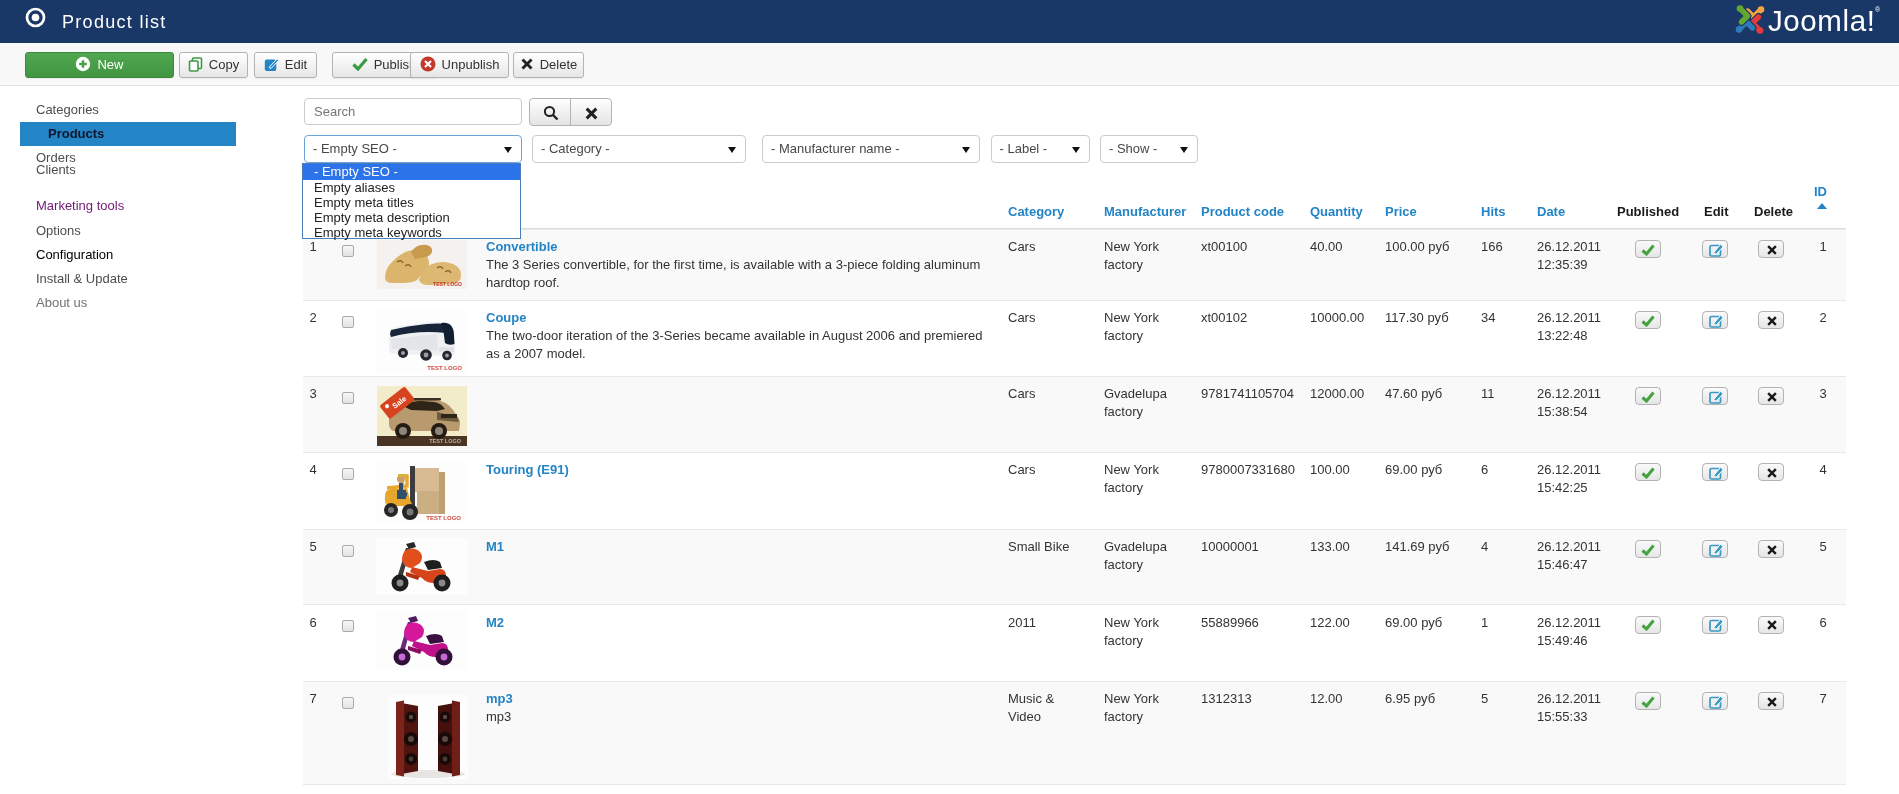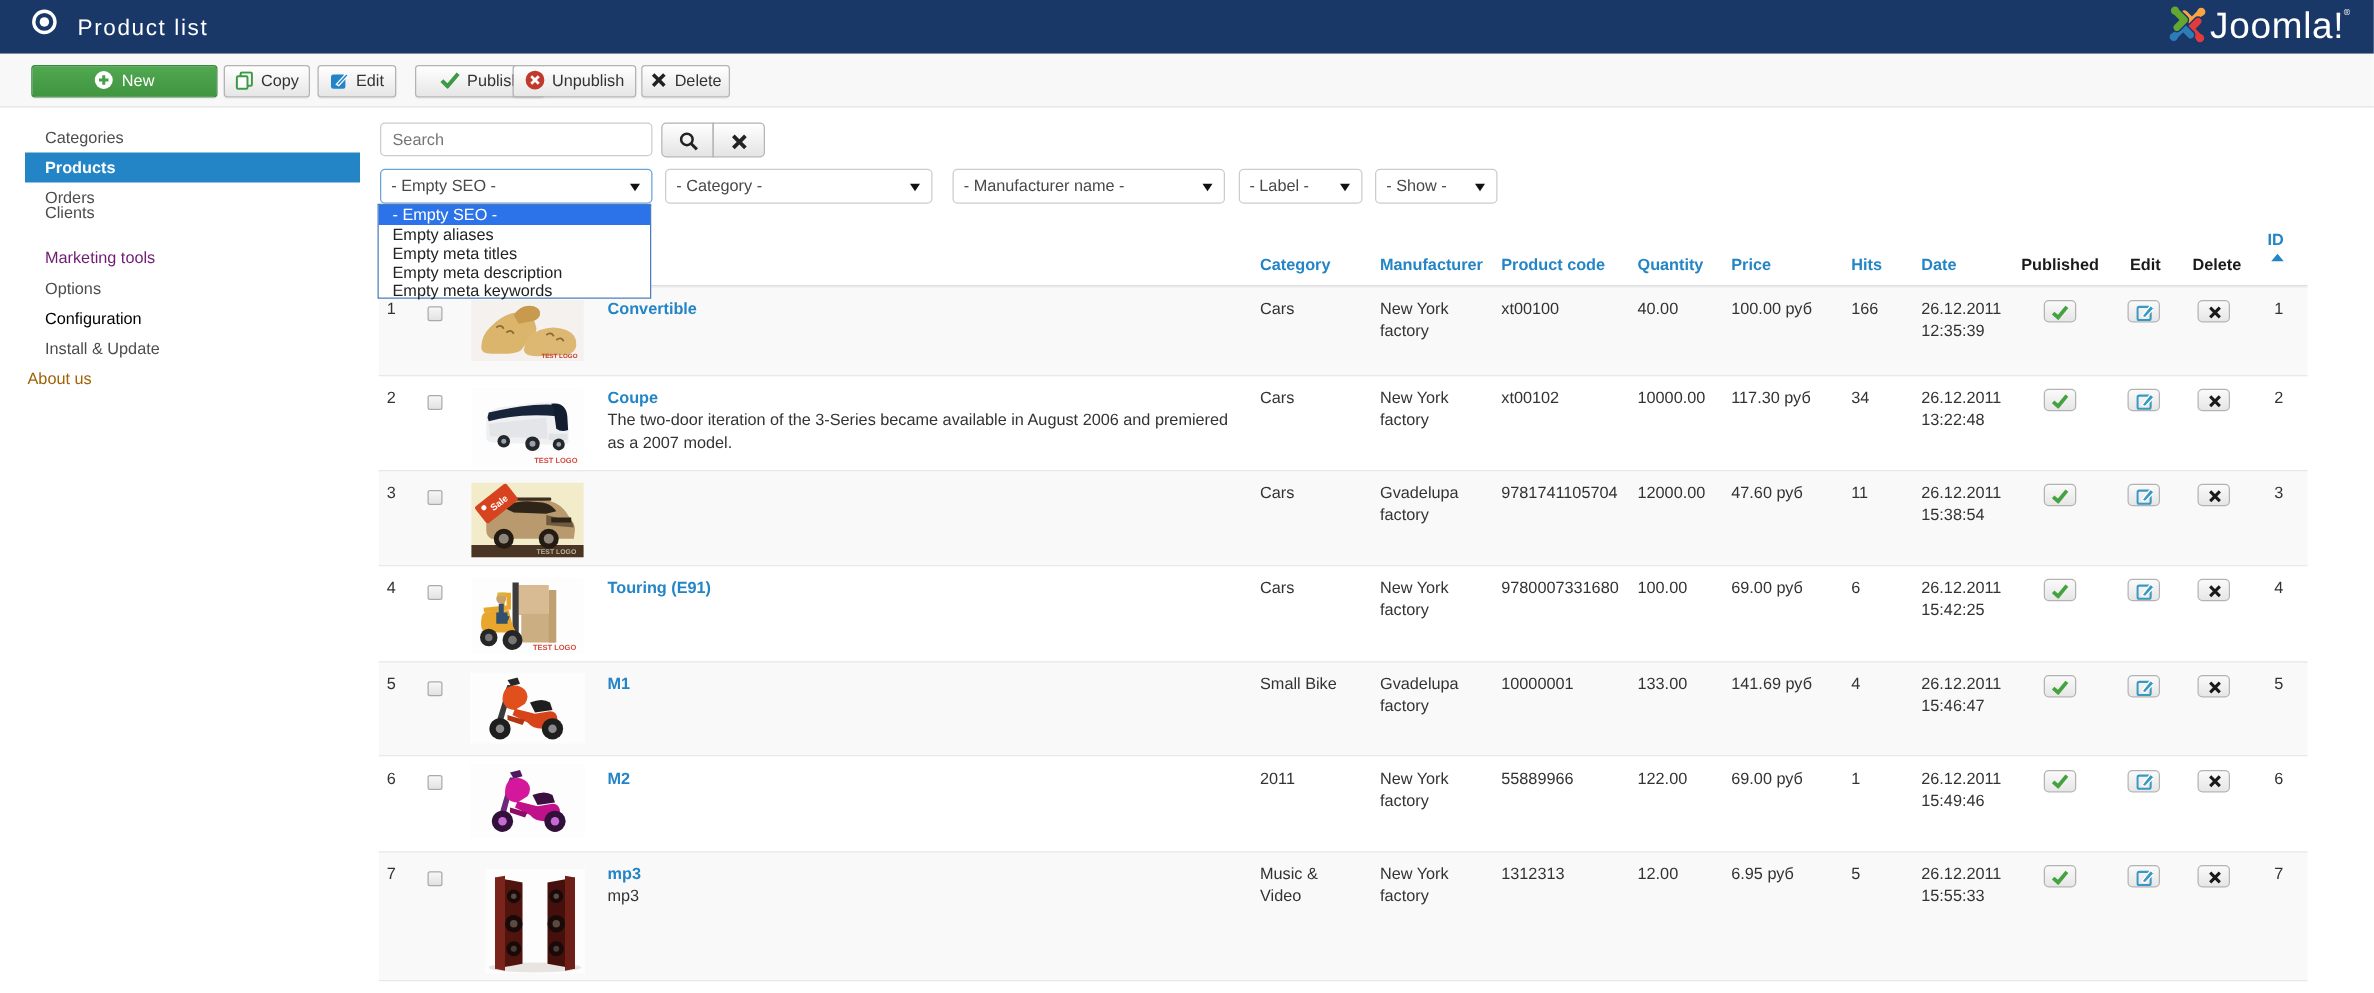--- a/index.html
+++ b/index.html
@@ -78,28 +78,28 @@
         <circle cx="8" cy="8" r="7.5" fill="#c0392b"></circle>
         <path d="M5 5 L11 11 M11 5 L5 11" stroke="#fff" stroke-width="2.2"></path>
       </svg>Unpublish</div>
 <div class="tbtn" style="left:513px;width:71px">
 <svg width="14" height="14" viewBox="0 0 14 14" style="vertical-align:-2px;margin-right:6px">
         <path d="M1.5 3.5 L3.5 1.5 L7 5 L10.5 1.5 L12.5 3.5 L9 7 L12.5 10.5 L10.5 12.5 L7 9 L3.5 12.5 L1.5 10.5 L5 7 Z" fill="#222"></path>
       </svg>Delete</div>
 </div>
 
 <div style="position:absolute;left:36px;top:97.5px;height:24px;line-height:24px;color:#4d4d4d">Categories</div>
-<div style="position:absolute;left:20px;top:121.5px;width:268px;height:24px;background:#2384c6;color:#ffffff;font-weight:bold;line-height:24px;padding-left:16px;box-sizing:border-box">Products</div>
+<div style="position:absolute;left:20px;top:121.5px;width:216px;height:24px;background:#2384c6;color:#0f172a;font-weight:bold;line-height:24px;padding-left:28px;box-sizing:border-box">Products</div>
 <div style="position:absolute;left:36px;top:145.9px;height:24px;line-height:24px;color:#4d4d4d">Orders</div>
 <div style="position:absolute;left:36px;top:158px;height:24px;line-height:24px;color:#4d4d4d">Clients</div>
 <div style="position:absolute;left:36px;top:194.3px;height:24px;line-height:24px;color:#701a75">Marketing tools</div>
 <div style="position:absolute;left:36px;top:218.5px;height:24px;line-height:24px;color:#4d4d4d">Options</div>
 <div style="position:absolute;left:36px;top:242.7px;height:24px;line-height:24px;color:#000000">Configuration</div>
 <div style="position:absolute;left:36px;top:266.9px;height:24px;line-height:24px;color:#4d4d4d">Install &amp; Update</div>
-<div style="position:absolute;left:22px;top:291.1px;height:24px;line-height:24px;color:#a16207">About us</div>
+<div style="position:absolute;left:36px;top:291.1px;height:24px;line-height:24px;color:#737373">About us</div>
 
 <input style="position: absolute; left: 304px; top: 98px; width: 218px; height: 27px; border: 1px solid rgb(204, 204, 204); border-radius: 4px; padding-left: 9px; font-family: &quot;Liberation Sans&quot;, sans-serif; font-size: 13px; color: rgb(51, 51, 51);" placeholder="Search">
 <div style="position:absolute;left:529px;top:98px;width:42px;height:28px;background:linear-gradient(#ffffff,#e4e4e4);border:1px solid #b3b3b3;border-radius:4px 0 0 4px">
   <svg width="16" height="16" viewBox="0 0 16 16" style="position:absolute;left:13px;top:6px">
       <circle cx="6.5" cy="6.5" r="4.6" fill="none" stroke="#222" stroke-width="2"></circle>
       <path d="M10 10 L14.5 14.5" stroke="#222" stroke-width="2.4"></path>
     </svg>
 </div>
 <div style="position:absolute;left:570px;top:98px;width:42px;height:28px;background:linear-gradient(#ffffff,#e4e4e4);border:1px solid #b3b3b3;border-radius:0 4px 4px 0">
   <svg width="15" height="15" viewBox="0 0 14 14" style="position:absolute;left:13px;top:7px">
@@ -132,20 +132,21 @@
 <div class="chk" style="left:39px"></div>
 <div style="position:absolute;left:74px;top:10.5px;width:90px;height:49px"><svg width="90" height="49" viewBox="0 0 90 49">
 <rect width="90" height="49" fill="#f4f1ee"></rect>
 <path d="M8 38 Q8 28 16 21 Q26 11 36 10 Q47 9 50 15 L52 22 Q53 27 46 32 L40 40 Q36 43 26 43 L16 43 Q8 43 8 38 Z" fill="#dab56b"></path>
 <path d="M34 12 Q40 3 50 5 Q56 7 55 12 Q54 16 48 17 L38 19 Z" fill="#c79a4e"></path>
 <path d="M42 40 Q44 28 55 24 Q66 20 76 24 Q85 28 84 36 Q84 42 76 44 L52 45 Q43 45 42 40 Z" fill="#dcb873"></path>
 <path d="M20 22 q4 -3 6 1 M28 26 q4 -3 6 1 M60 28 q4 -3 6 1 M68 32 q4 -3 6 1" stroke="#8d6a2f" stroke-width="1.4" fill="none"></path>
 <text x="85" y="46" font-size="5" fill="#c0392b" text-anchor="end" font-weight="bold" font-family="Liberation Sans">TEST LOGO</text>
 </svg></div>
 <div class="c" style="left:183px"><a class="pname">Convertible</a>
+<div class="desc">The 3 Series convertible, for the first time, is available with a 3-piece folding aluminum<br>hardtop roof.</div>
 </div>
 <div class="c" style="left:705px">Cars</div>
 <div class="c" style="left:801px">New York<br>factory</div>
 <div class="c" style="left:898px">xt00100</div>
 <div class="c" style="left:1007px">40.00</div>
 <div class="c" style="left:1082px">100.00 руб</div>
 <div class="c" style="left:1178px">166</div>
 <div class="c" style="left:1234px">26.12.2011<br>12:35:39</div>
 <div class="sbtn" style="left:1332px;top:10.5px">
       <svg width="14" height="12" viewBox="0 0 14 12" style="position:absolute;left:5px;top:2.5px">

